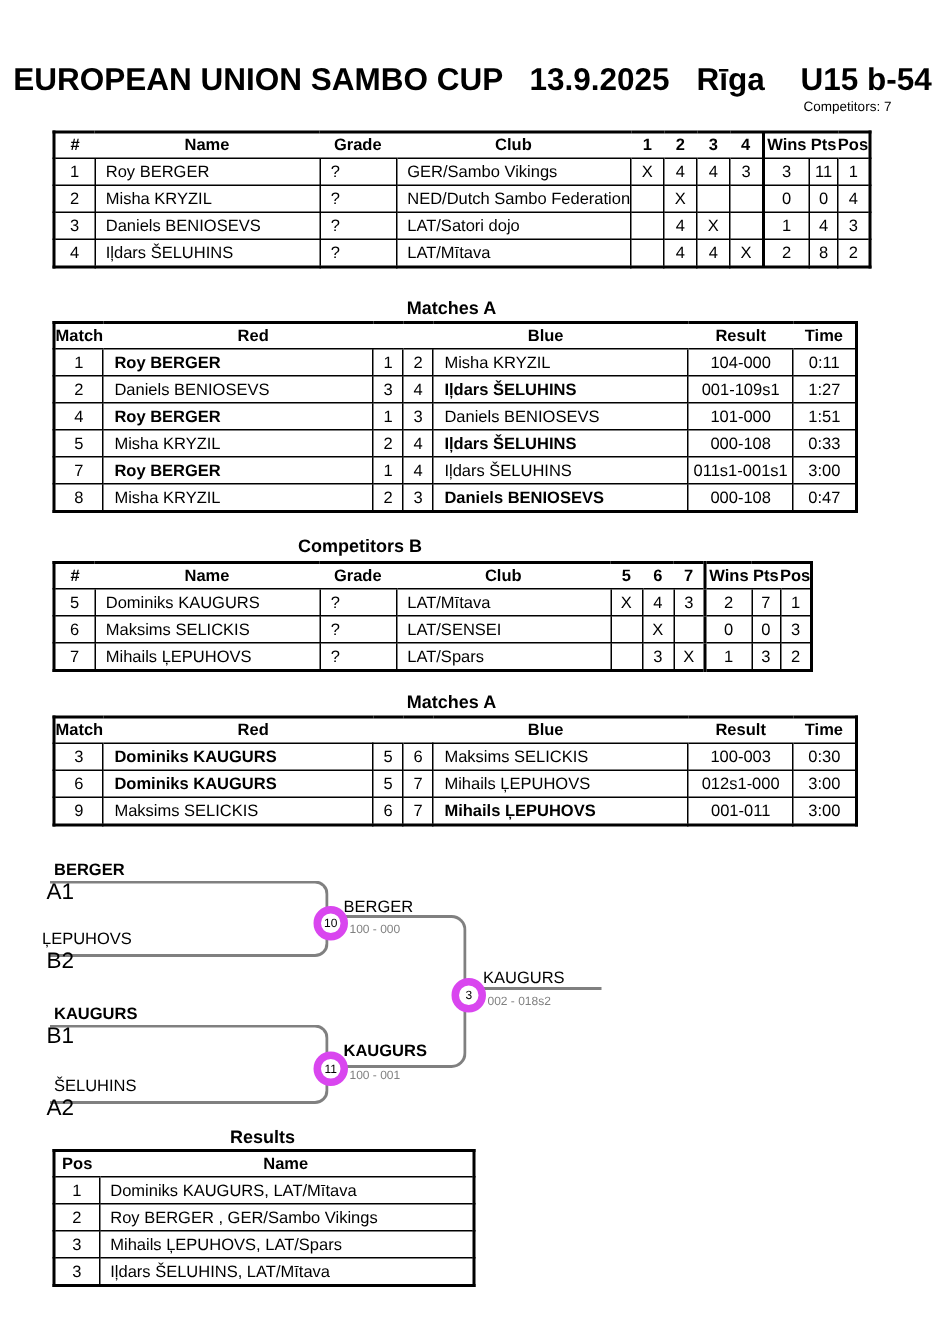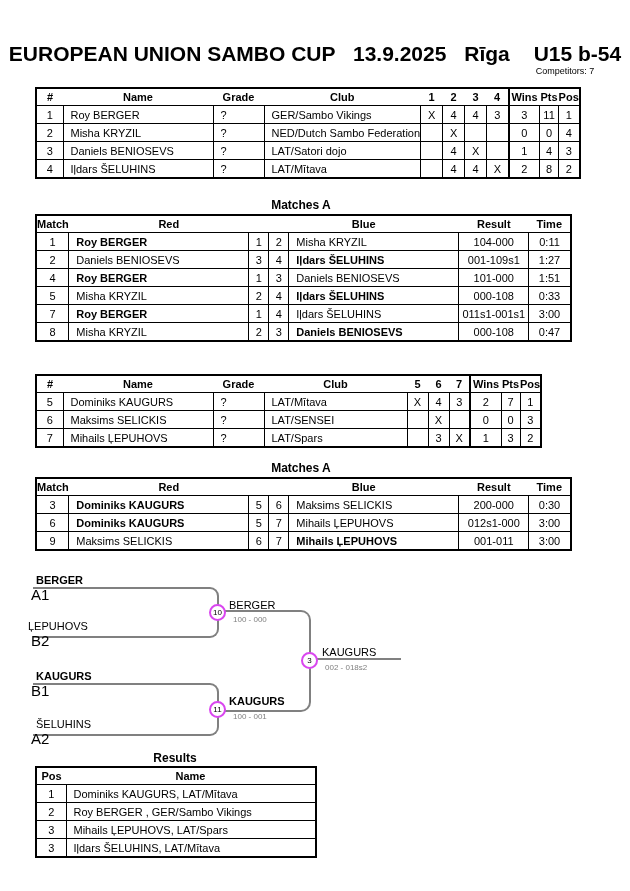--- a/index.html
+++ b/index.html
@@ -27,21 +27,21 @@
   
   .pair{border-top:2px solid #808080;border-right:2px solid #808080;
         border-bottom:2px solid #808080;border-radius:0 9px 9px 0;}
   .conn{border-top:2px solid #808080;border-right:2px solid #808080;
         border-bottom:2px solid #808080;border-radius:0 10px 10px 0;}
   .finline{border-top:2px solid #808080;}
   .br-name{position:absolute;font-size:11px;white-space:nowrap;line-height:12px;}
   .bold{font-weight:bold;}
   .seed{position:absolute;font-size:15px;line-height:10px;}
   .score{position:absolute;font-size:8px;color:#808080;white-space:nowrap;line-height:9px;}
-  .mcircle{position:absolute;width:13px;height:13px;border:2px solid #d946ef;border-radius:50%;
+  .mcircle{position:absolute;width:13px;height:13px;border:5px solid #d946ef;border-radius:50%;
            background:#fff;font-size:8px;line-height:13px;text-align:center;z-index:2;}
 </style>
 </head>
 <body>
 
 <div class="page">
 
   <div class="abs doc-title">
     <span>EUROPEAN UNION SAMBO CUP</span>
     <span class="gap1">13.9.2025</span>
@@ -206,20 +206,21 @@
         <td class="l">Misha KRYZIL</td>
         <td class="c">2</td>
         <td class="c">3</td>
         <td class="l win">Daniels BENIOSEVS</td>
         <td class="c">000-108</td>
         <td class="c">0:47</td>
       </tr>
     </tbody>
   </table>
 
+  <div class="abs sec-title" style="top:357px;left:35px;width:410px;">Competitors B</div>
   <table class="grid abs" style="top:374px;left:35px;">
     <colgroup>
         <col style="width:27px">
         <col style="width:150px">
         <col style="width:51px">
         <col style="width:143px">
         <col style="width:21px">
         <col style="width:21px">
         <col style="width:21px">
         <col style="width:31px">
@@ -300,21 +301,21 @@
         <th>Time</th>
       </tr>
     </thead>
     <tbody>
       <tr>
         <td class="c">3</td>
         <td class="l win">Dominiks KAUGURS</td>
         <td class="c">5</td>
         <td class="c">6</td>
         <td class="l">Maksims SELICKIS</td>
-        <td class="c">200-000</td>
+        <td class="c">100-003</td>
         <td class="c">0:30</td>
       </tr>
       <tr>
         <td class="c">6</td>
         <td class="l win">Dominiks KAUGURS</td>
         <td class="c">5</td>
         <td class="c">7</td>
         <td class="l">Mihails ĻEPUHOVS</td>
         <td class="c">012s1-000</td>
         <td class="c">3:00</td>

